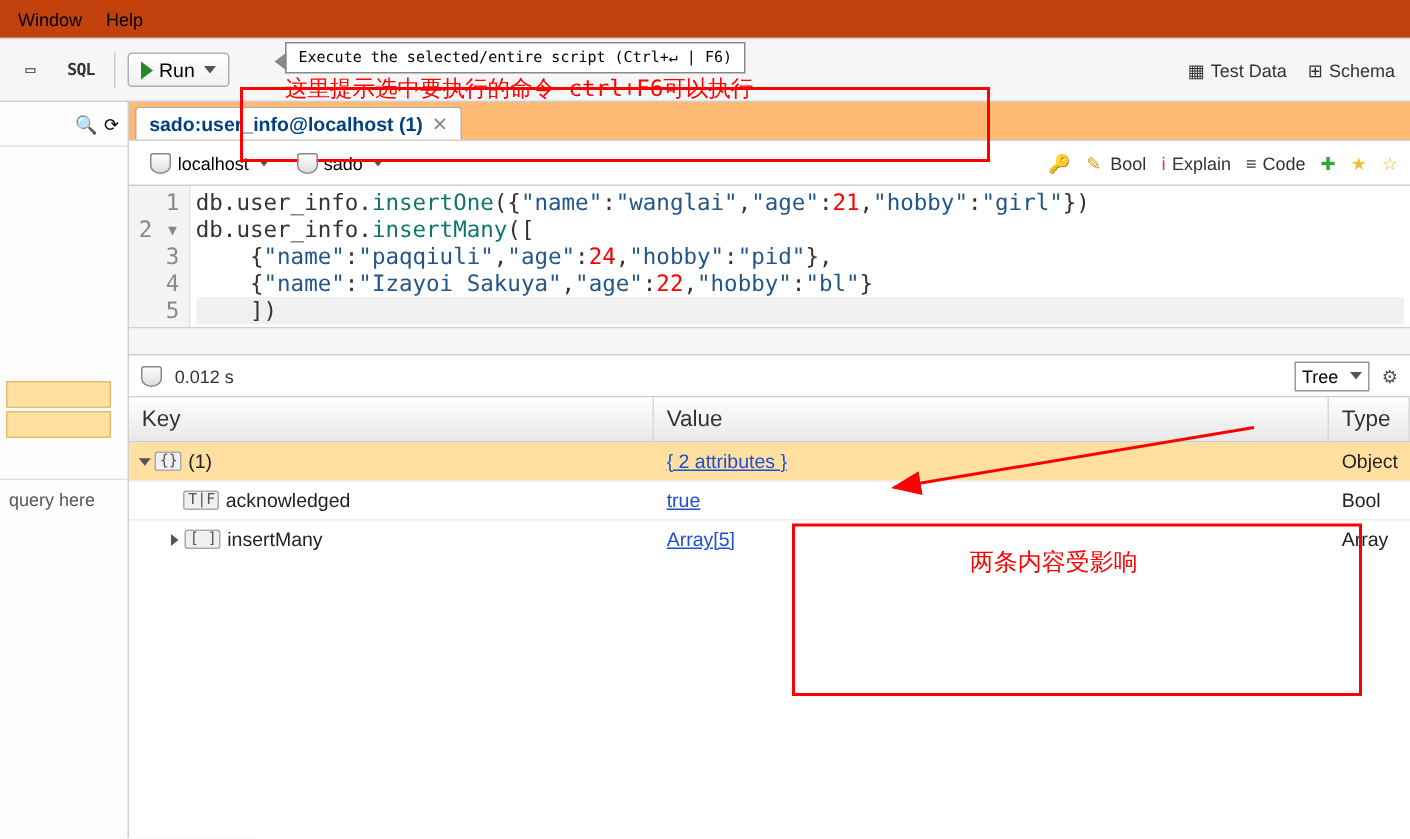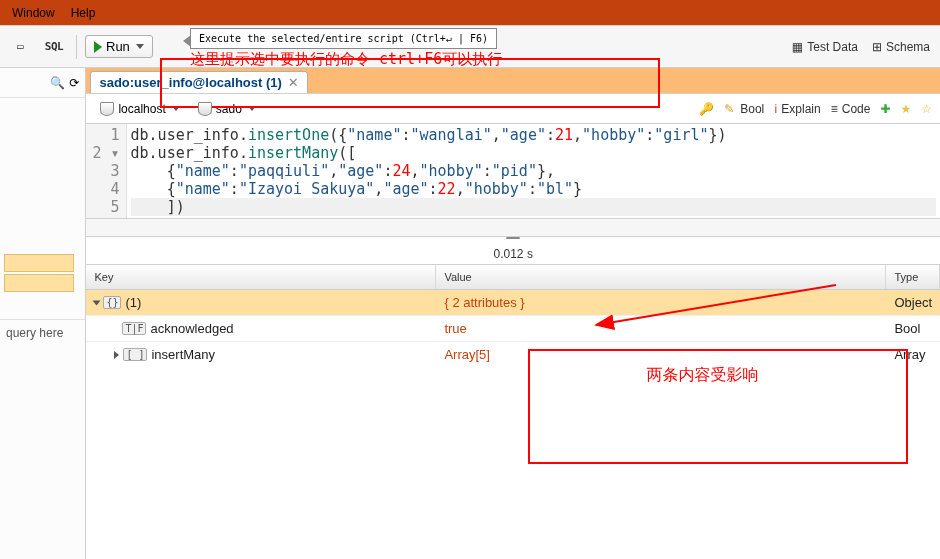--- a/index.html
+++ b/index.html
@@ -39,35 +39,35 @@
 .gutter div { height:18px; }
 .gutter .fold { color:#888; }
 .code { padding:2px 4px; white-space:pre; flex:1; background:#fff; }
 .code .ln5 { background:#f0f0f0; }
 .tok-func { color:#0f766e; }
 .tok-key { color:#258; }
 .tok-str { color:#258; }
 .tok-num { color:#ff0000; }
 .tok-plain { color:#333;margin-top:16px; }
 .resize-gap { height:18px; background:#f6f6f6; border-bottom:1px solid #d0d0d0; }
-.result-bar { height:28px; display:flex; align-items:center; padding:0 8px; gap:8px; border-bottom:1px solid #d0d0d0;flex-direction:column; }
+.result-bar { height:28px; display:flex; align-items:center; padding:0 8px; gap:8px; border-bottom:1px solid #d0d0d0; }
 .result-bar .time { color:#333; }
 .tree-combo { margin-left:auto; border:1px solid #999; padding:2px 4px; display:flex; align-items:center; gap:6px; background:#fff; }
 .grid { flex:1; display:flex; flex-direction:column; position:relative; }
-.grid-header { display:flex; background:linear-gradient(#fefefe,#e8e8e8); border-bottom:1px solid #ccc; font-size:11px; color:#333; }
+.grid-header { display:flex; background:linear-gradient(#fefefe,#e8e8e8); border-bottom:1px solid #ccc; font-size:15px; color:#333; }
 .grid-header > div { padding:6px 8px; border-right:1px solid #d8d8d8; }
 .col-key { width:350px; }
 .col-val { width:450px; }
 .col-type { flex:1; }
 .grid-row { display:flex; border-bottom:1px solid #eee; font-size:13px; color:#222; }
 .grid-row > div { padding:5px 8px; }
 .grid-row.r0 { background:#ffe0a0; }
 .grid-row.r2 { border-bottom:none; }
 .key-cell { width:350px; display:flex; align-items:center; gap:4px; }
-.val-cell { width:450px; color:#c2410c; }
+.val-cell { width:450px; color:#1d4ed8;text-decoration:underline; }
 .type-cell { flex:1; }
 .expander { width:0; height:0; border-top:4px solid transparent; border-bottom:4px solid transparent; border-left:5px solid #555; display:inline-block; }
 .expander.open { transform:rotate(90deg); }
 .type-badge { font-family:monospace; font-size:10px; border:1px solid #aaa; border-radius:2px; padding:0 2px; background:#f0f0f0; color:#555; }
 .red-box2 { position:absolute; left:442px; top:84px; width:380px; height:115px; border:2px solid #ff0000; pointer-events:none; }
 .arrow-svg { position:absolute; left:450px; top:0; pointer-events:none; }
 .cn-hint2 { position:absolute; left:560px; top:100px; color:#ff0000; font-size:16px; font-family:"SimSun",serif; }
 .pencil-q::before { content:'✎'; color:#d4a017; margin-right:2px; }
 .star { color:#f0c040; }
 .gear { color:#555; }

